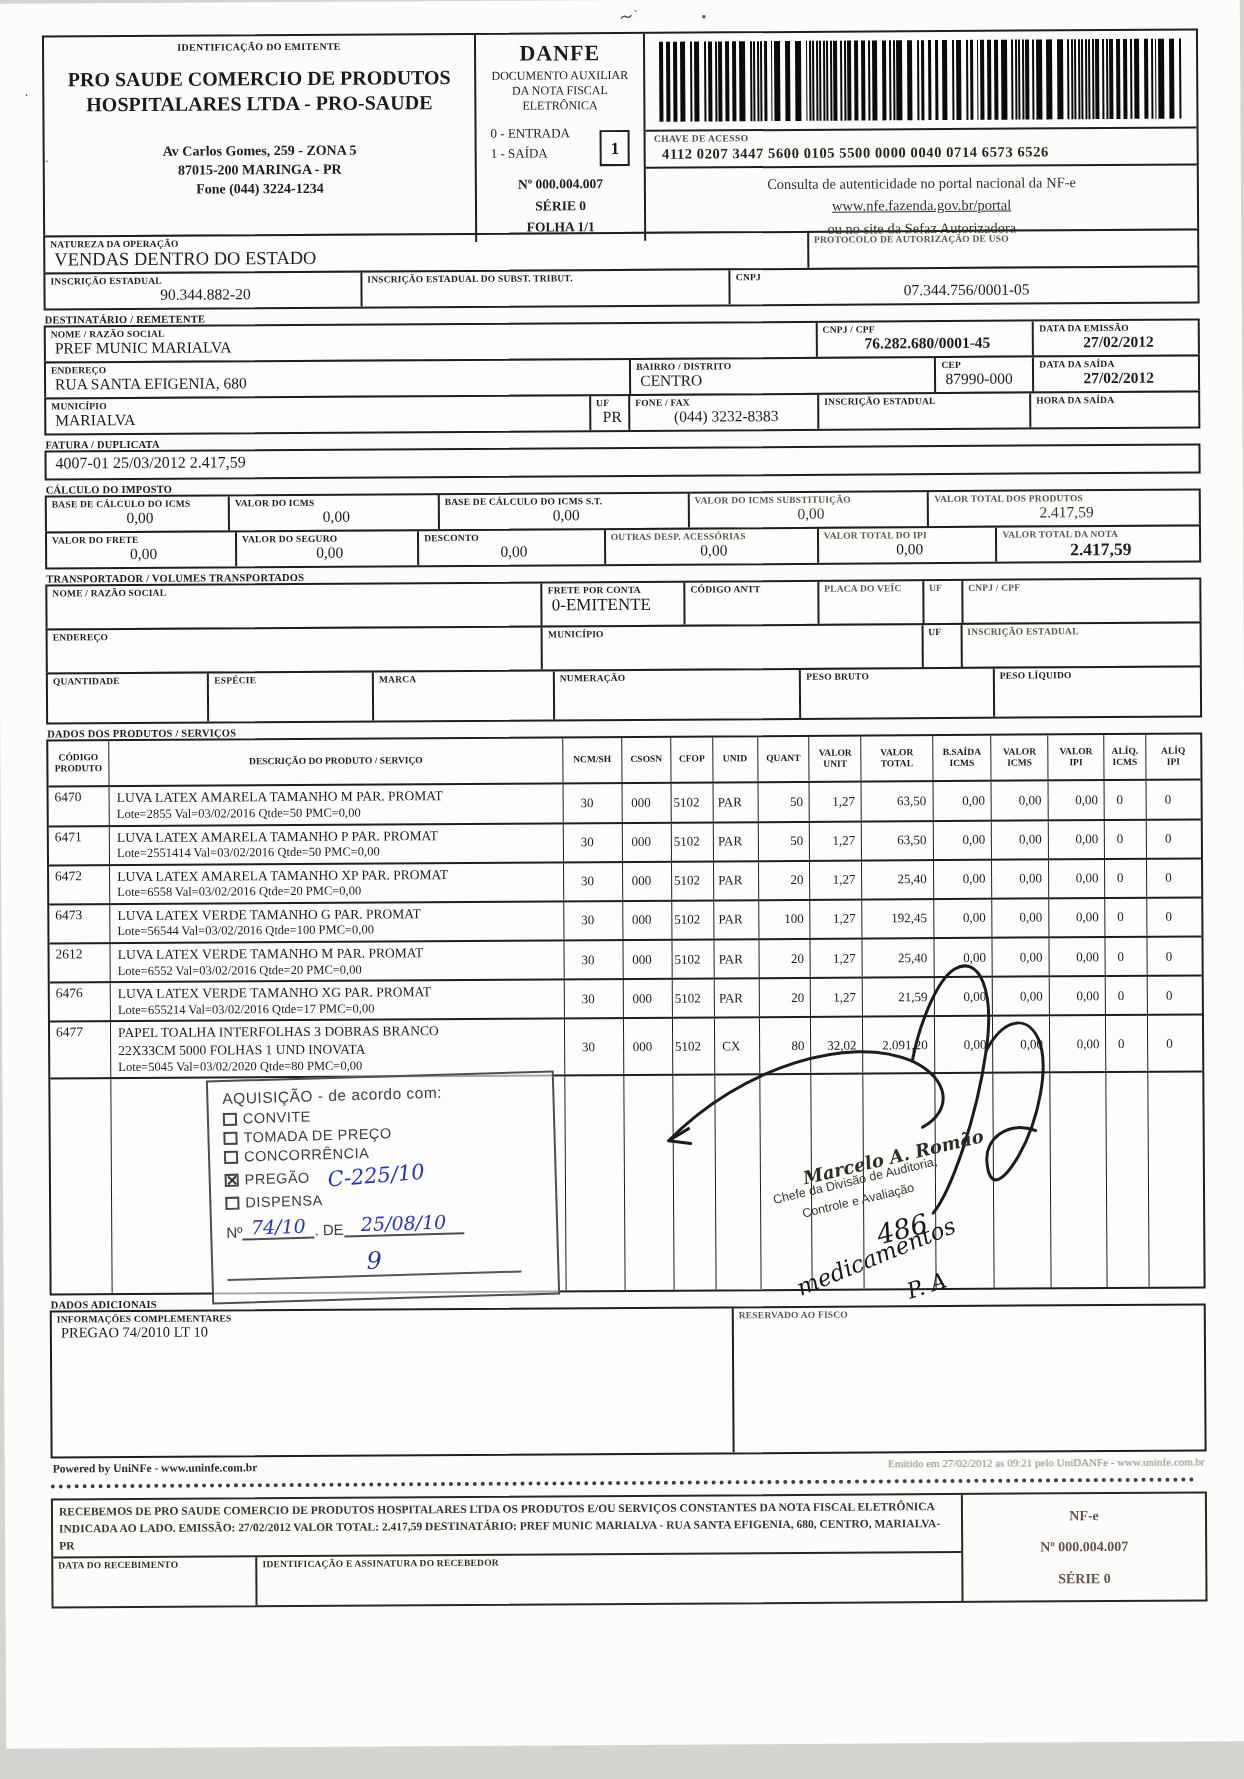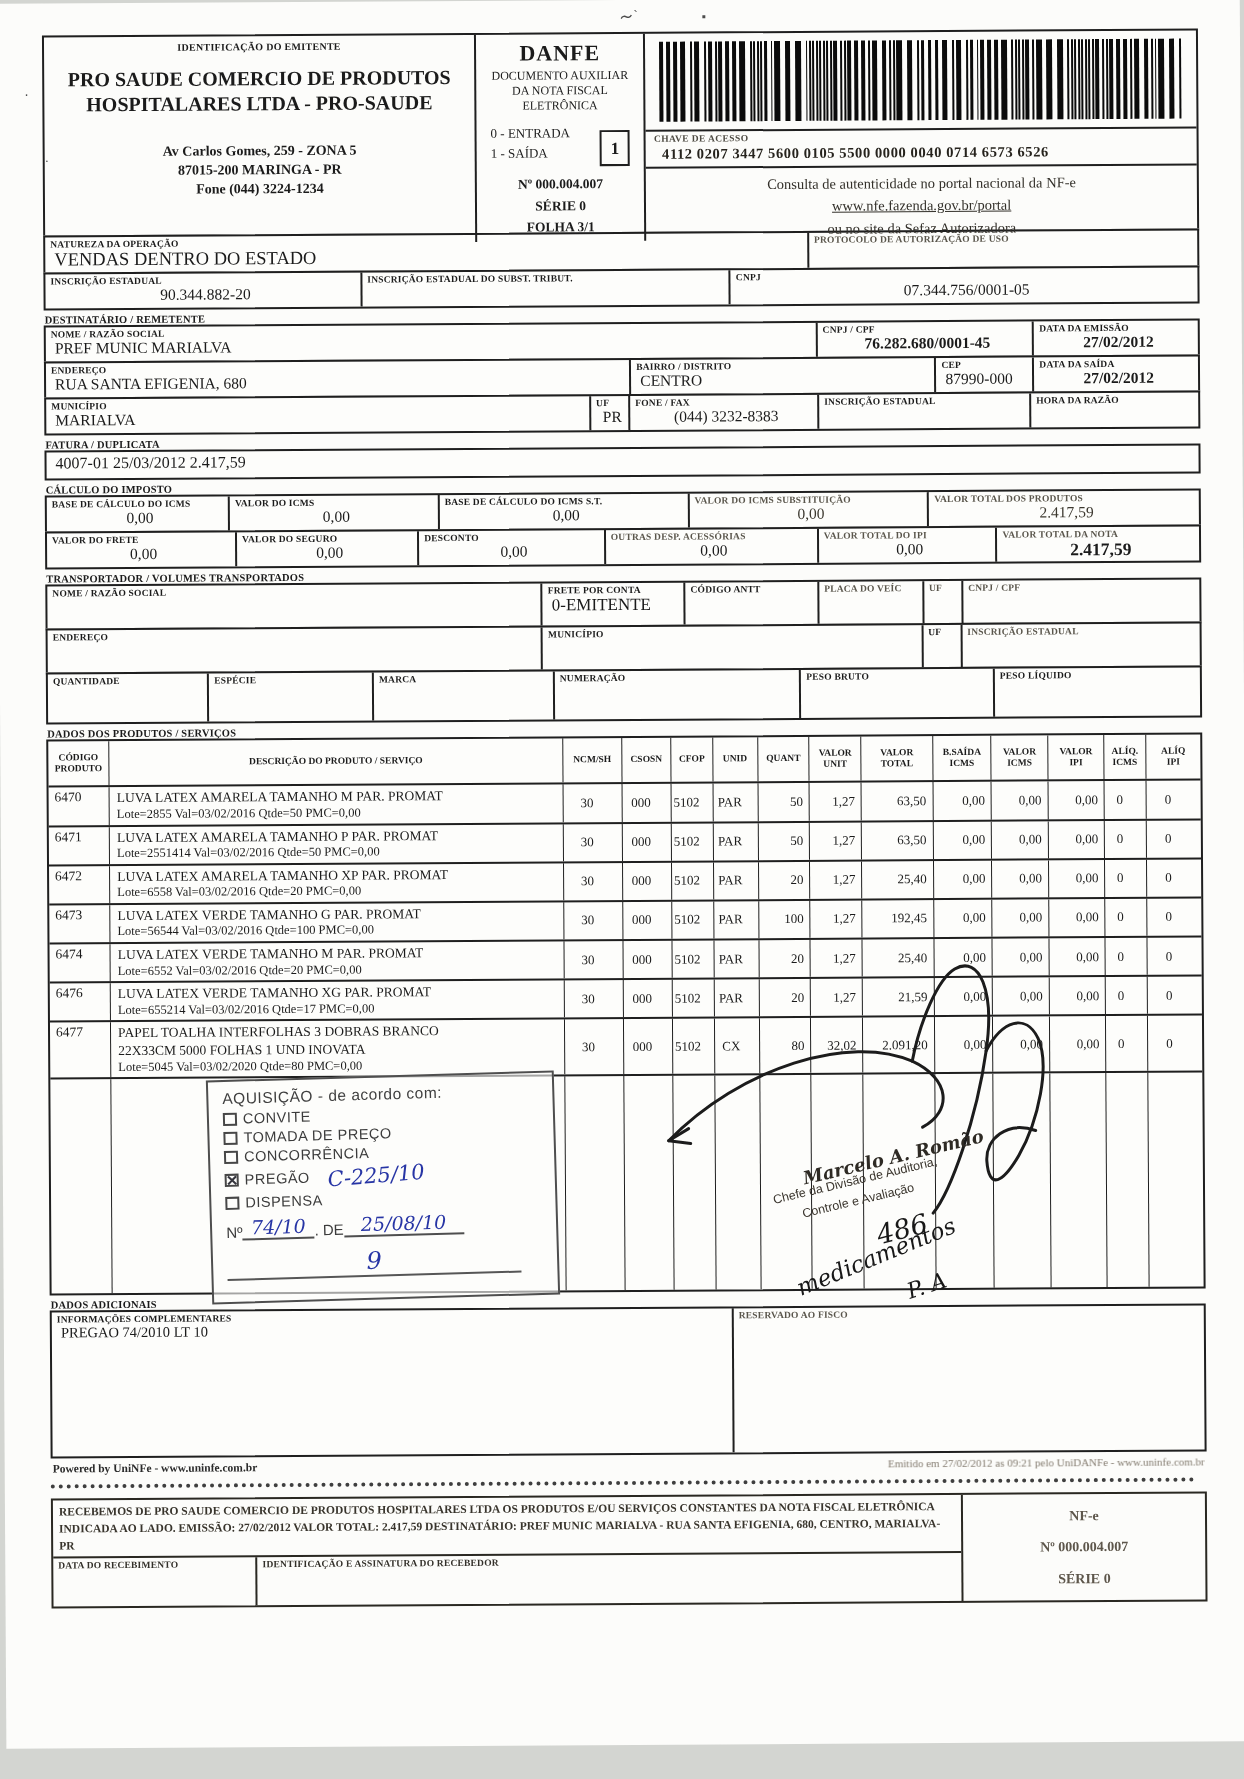--- a/index.html
+++ b/index.html
@@ -179,21 +179,21 @@
         <div>ELETRÔNICA</div>
       </div>
       <div class="danfe-io">
         <div>0 - ENTRADA</div>
         <div>1 - SAÍDA</div>
       </div>
       <div class="danfe-type">1</div>
       <div class="danfe-nums">
         <div>Nº 000.004.007</div>
         <div>SÉRIE 0</div>
-        <div>FOLHA 3/1</div>
+        <div>FOLHA 1/1</div>
       </div>
     </div>
     <div class="hdr-right">
       <div class="bc-zone">
         <div class="barcode" id="barcode">
               <span class="b" style="width: 3.8px;"></span>
               <span class="g" style="width: 3.2px;"></span>
               <span class="b" style="width: 3.8px;"></span>
               <span class="g" style="width: 3.2px;"></span>
               <span class="b" style="width: 3.8px;"></span>
@@ -452,21 +452,21 @@
     </div>
     <div class="cell">
       <div class="lbl">FONE / FAX</div>
       <div class="val center">(044) 3232-8383</div>
     </div>
     <div class="cell">
       <div class="lbl">INSCRIÇÃO ESTADUAL</div>
       <div class="val"></div>
     </div>
     <div class="cell">
-      <div class="lbl">HORA DA RAZÃO</div>
+      <div class="lbl">HORA DA SAÍDA</div>
       <div class="val"></div>
     </div>
   </div>
 
   <div class="sec-label">FATURA / DUPLICATA</div>
   <div class="row g-fat">
     <div class="cell" style="min-height:26px;">
       <div class="val" style="font-size:16px;">4007-01  25/03/2012  2.417,59</div>
     </div>
   </div>
@@ -680,21 +680,21 @@
     <div class="pc">1,27</div>
     <div class="pc">192,45</div>
     <div class="pc">0,00</div>
     <div class="pc">0,00</div>
     <div class="pc">0,00</div>
     <div class="pc cen">0</div>
     <div class="pc cen">0</div>
   </div>
 
   <div class="pgrid prow">
-    <div class="pc code">6474</div>
+    <div class="pc code">2612</div>
     <div class="pc descc">
       <div class="desc-main">LUVA LATEX VERDE TAMANHO M PAR. PROMAT</div>
       <div class="desc-lot">Lote=6552 Val=03/02/2016 Qtde=20 PMC=0,00</div>
     </div>
     <div class="pc cen">30</div>
     <div class="pc cen">000</div>
     <div class="pc cen">5102</div>
     <div class="pc cen">PAR</div>
     <div class="pc">20</div>
     <div class="pc">1,27</div>

